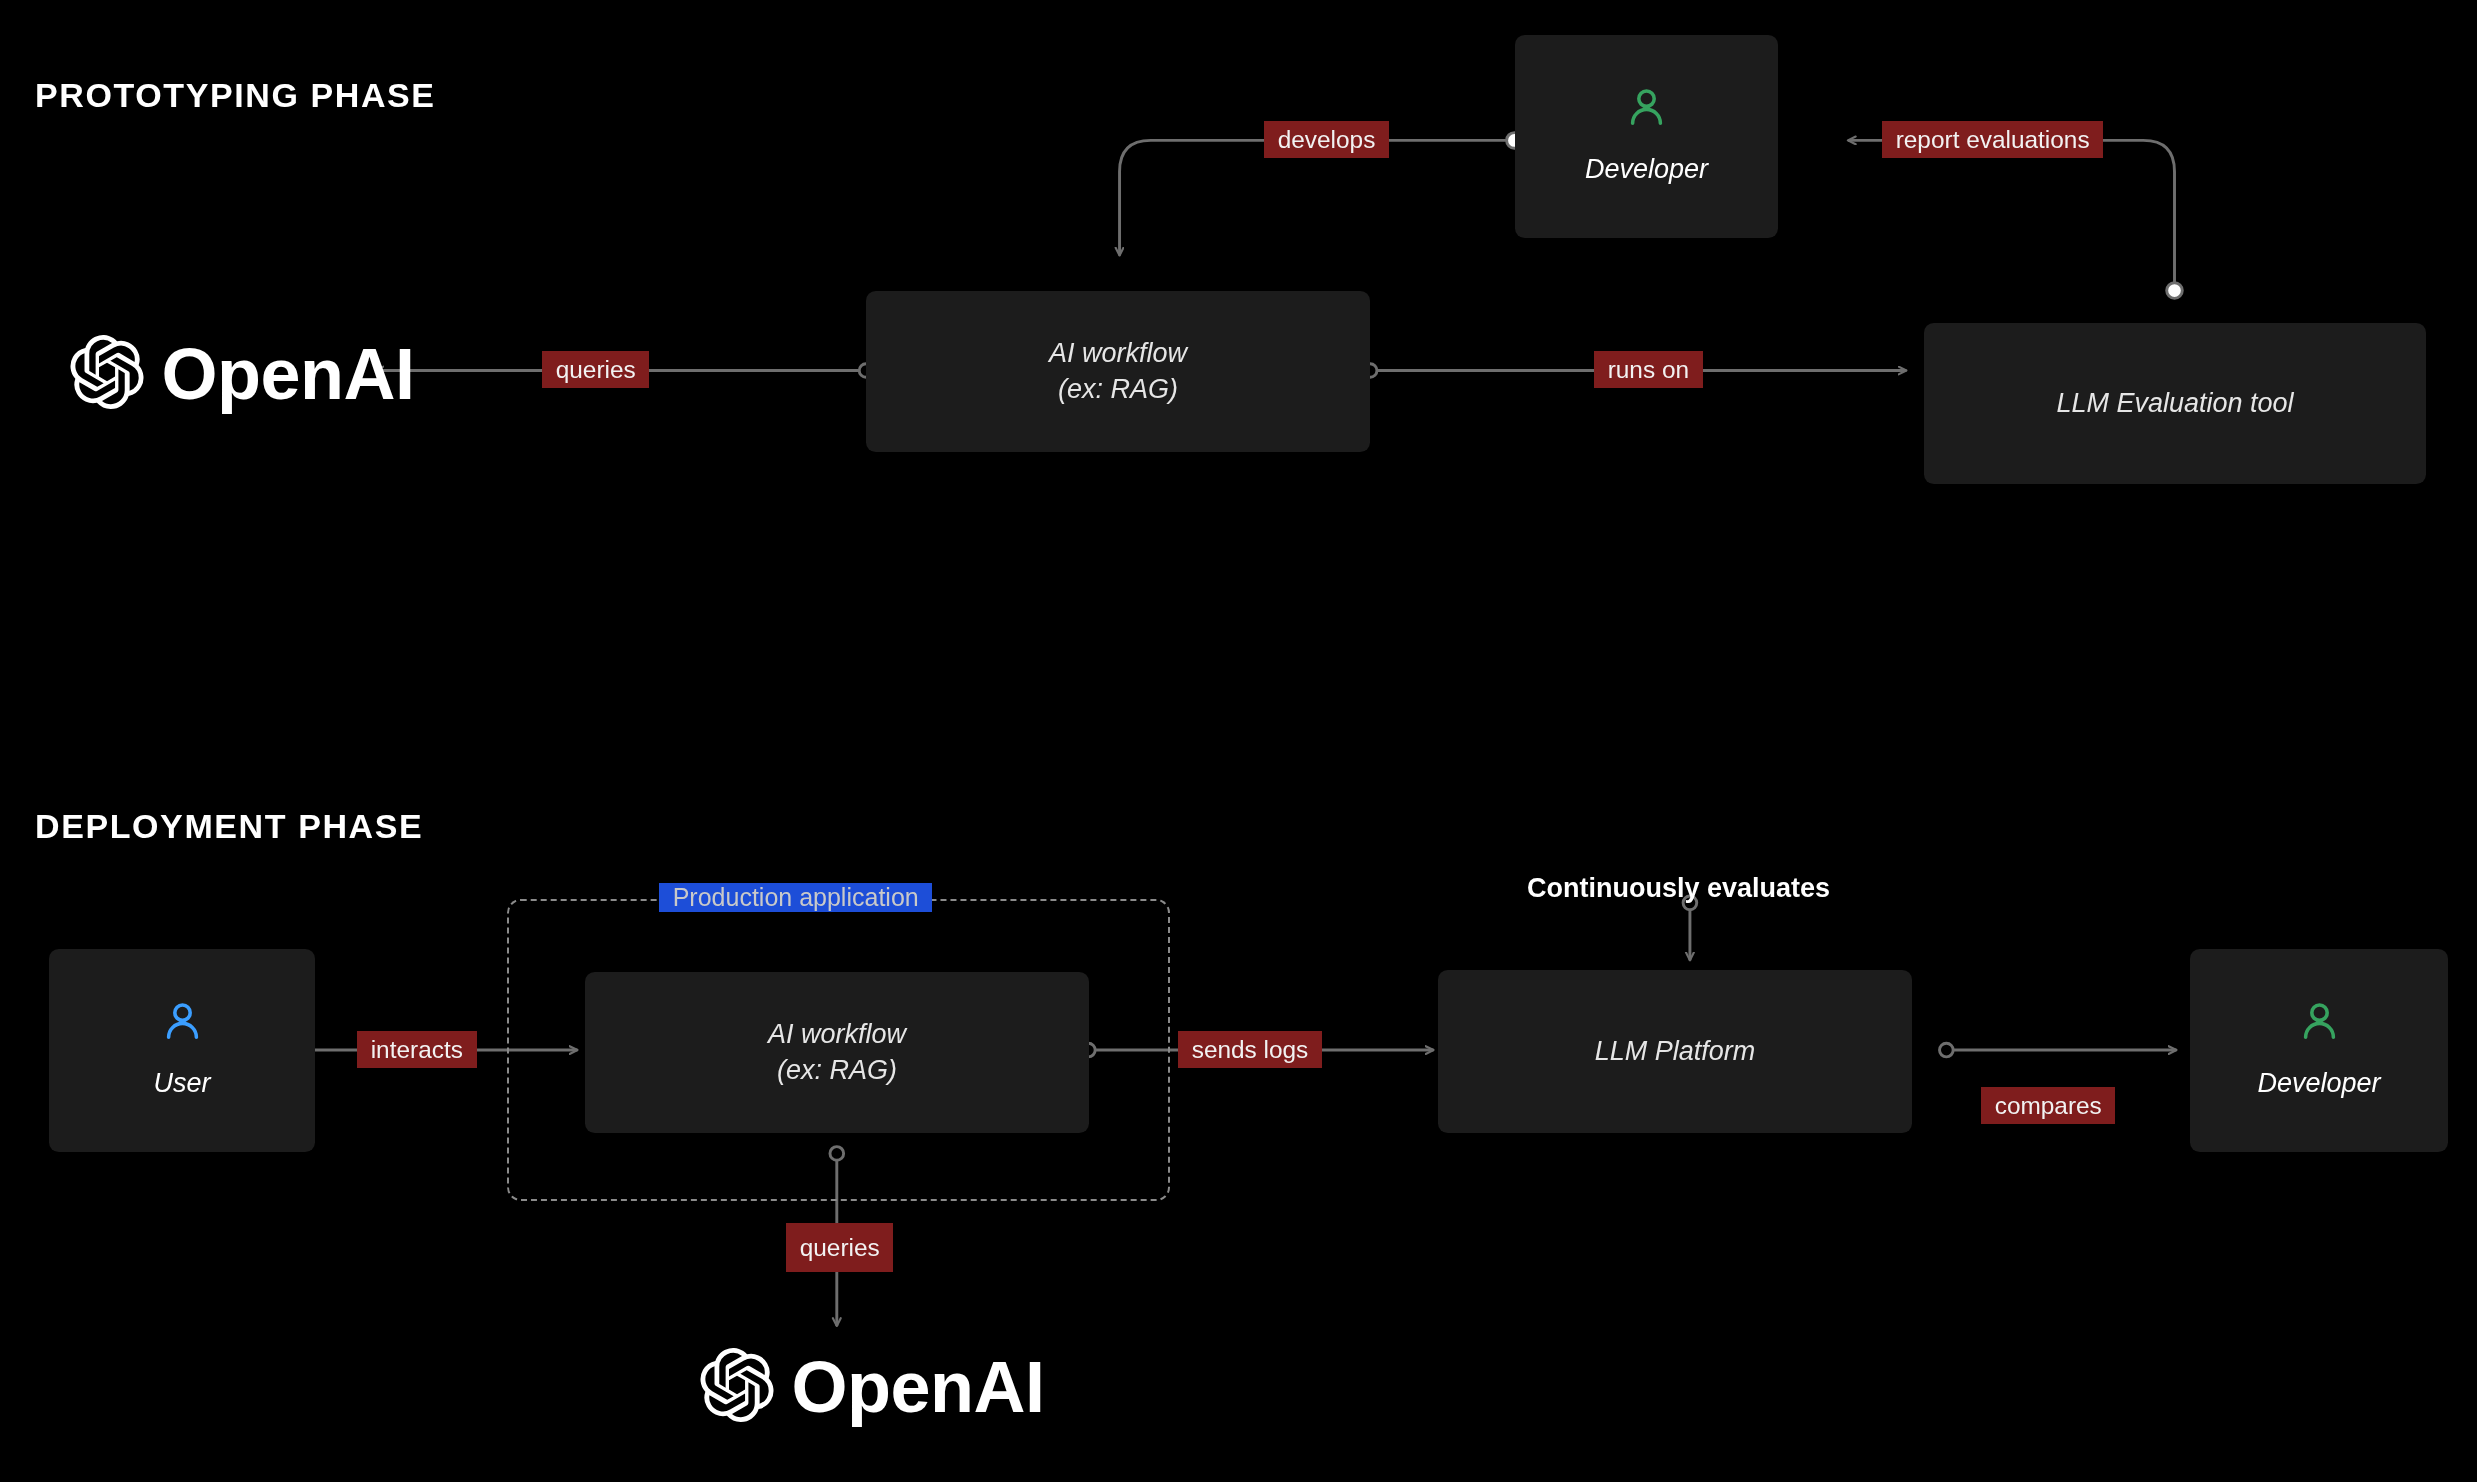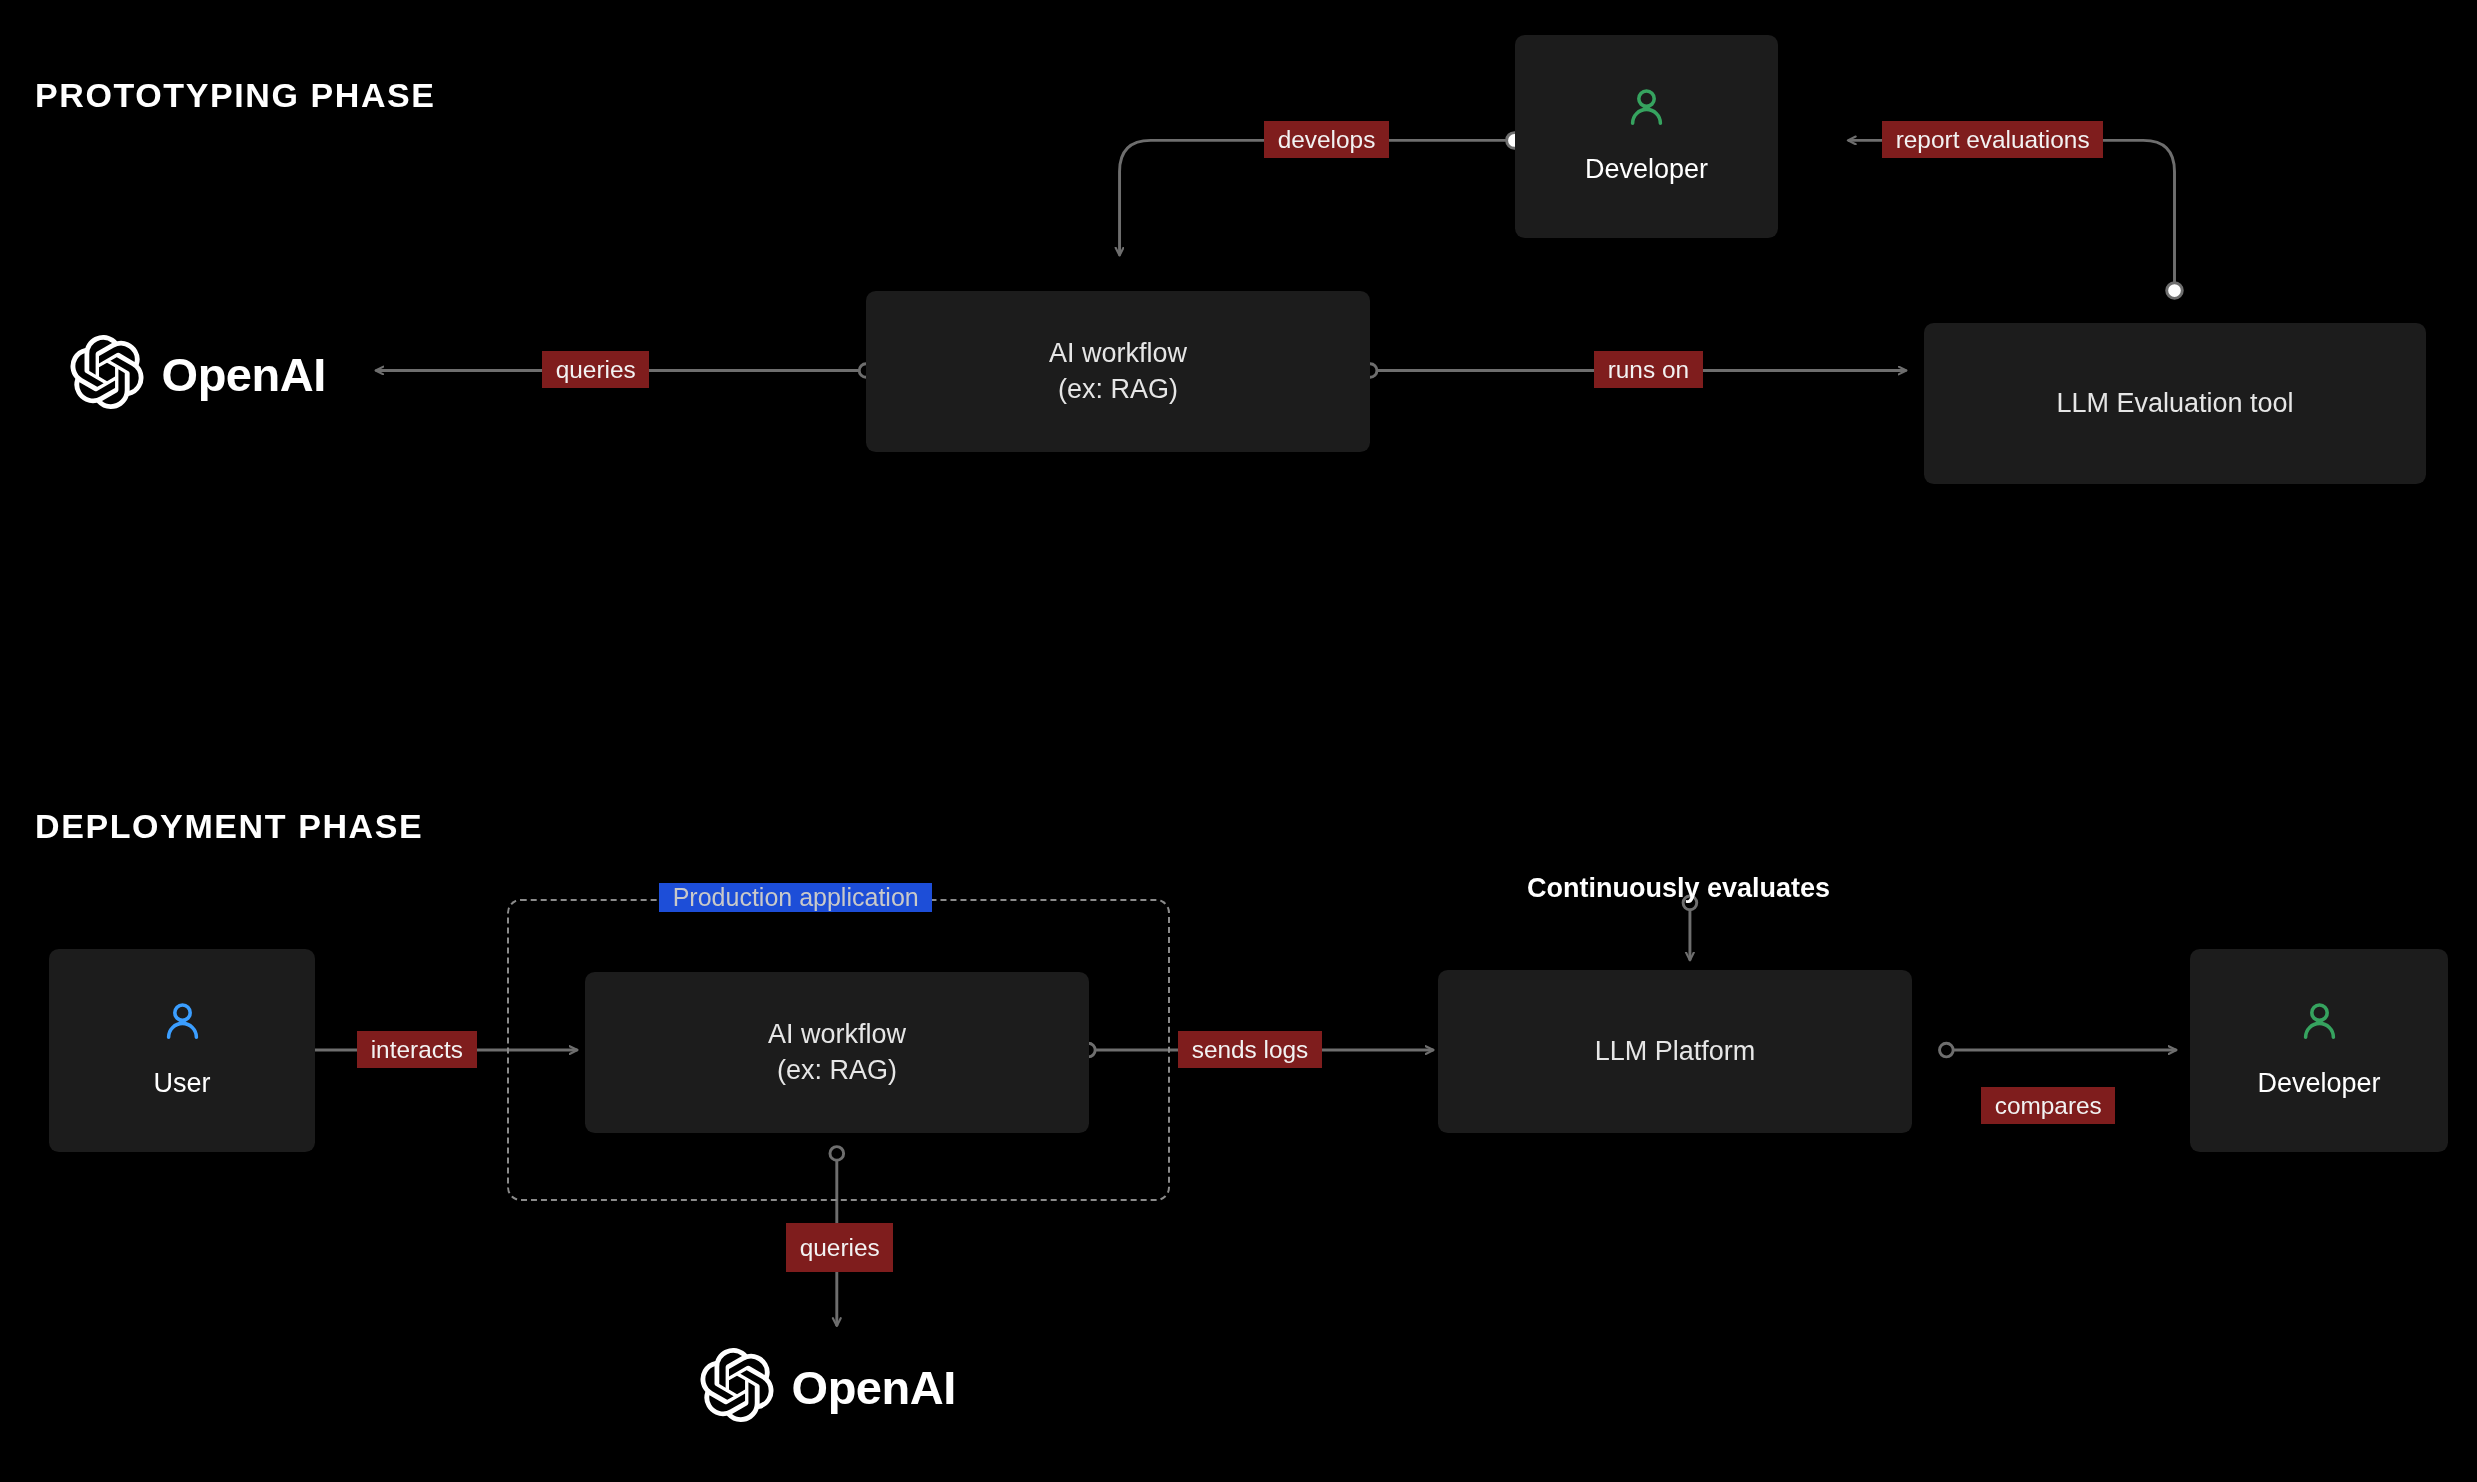--- a/index.html
+++ b/index.html
@@ -13,20 +13,21 @@
 
   .phase-title{
     position:absolute;font-size:34px;font-weight:700;letter-spacing:1.6px;
     color:#ffffff;white-space:nowrap;
   }
 
   .node{
     position:absolute;background:#1c1c1c;border-radius:9.8px;
     display:flex;flex-direction:column;align-items:center;justify-content:center;
     box-sizing:border-box;
+    font-style:italic;
   }
   .node .nlabel{
     font-size:27px;color:#e6e6e6;text-align:center;line-height:1.32;white-space:pre-line;
   }
   .node.actor .nlabel{color:#ffffff;}
   .node.actor{gap:17.6px;}
   .person-icon{display:block;}
 
   .group-box{
     position:absolute;border:2px dashed #8b8b8b;border-radius:13.7px;box-sizing:border-box;
@@ -41,21 +42,21 @@
     position:absolute;font-size:24.4px;color:#f2f2f2;background:#7f1d1d;
     padding:3.9px 13.7px;white-space:nowrap;line-height:1.2;text-align:right;
   }
   .edge-label.vertical{padding:9.8px 13.7px;}
   .note{
     position:absolute;font-size:27px;font-weight:700;color:#ffffff;white-space:nowrap;margin-top:32px;
   }
 
   .logo{position:absolute;display:flex;align-items:center;gap:17.6px;}
   .logo .mark{display:block;}
-  .logo .word{font-size:47px;font-weight:700;color:#fff;letter-spacing:-0.5px;line-height:1;}
+  .logo .word{font-size:72px;font-weight:700;color:#fff;letter-spacing:-0.5px;line-height:1;}
 </style>
 </head>
 <body>
 
 <div class="canvas">
 
   <svg class="wires" viewBox="0 0 2540 1520">
     <defs>
       <marker id="arw" markerWidth="12" markerHeight="12" refX="9" refY="5" orient="auto" markerUnits="userSpaceOnUse">
         <path d="M1,1 L9,5 L1,9" fill="none" stroke="#6e6e6e" stroke-width="2.2" stroke-linecap="round" stroke-linejoin="round"></path>

